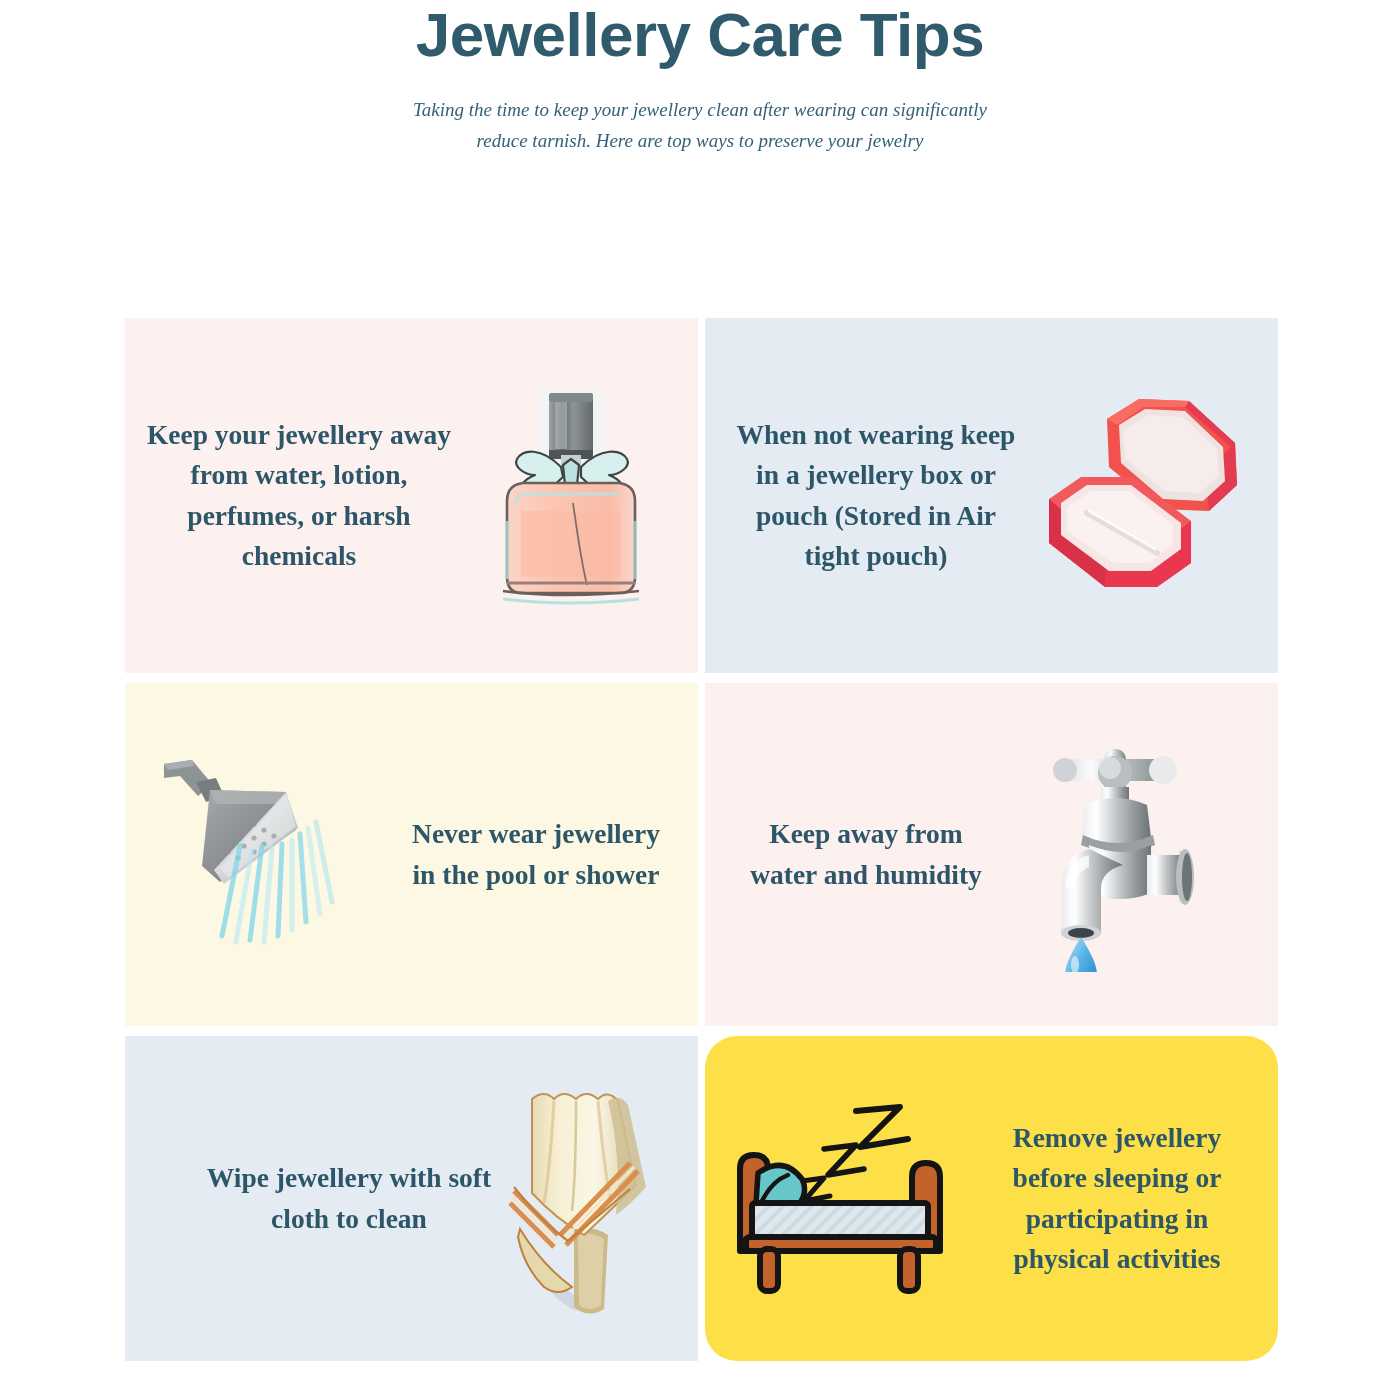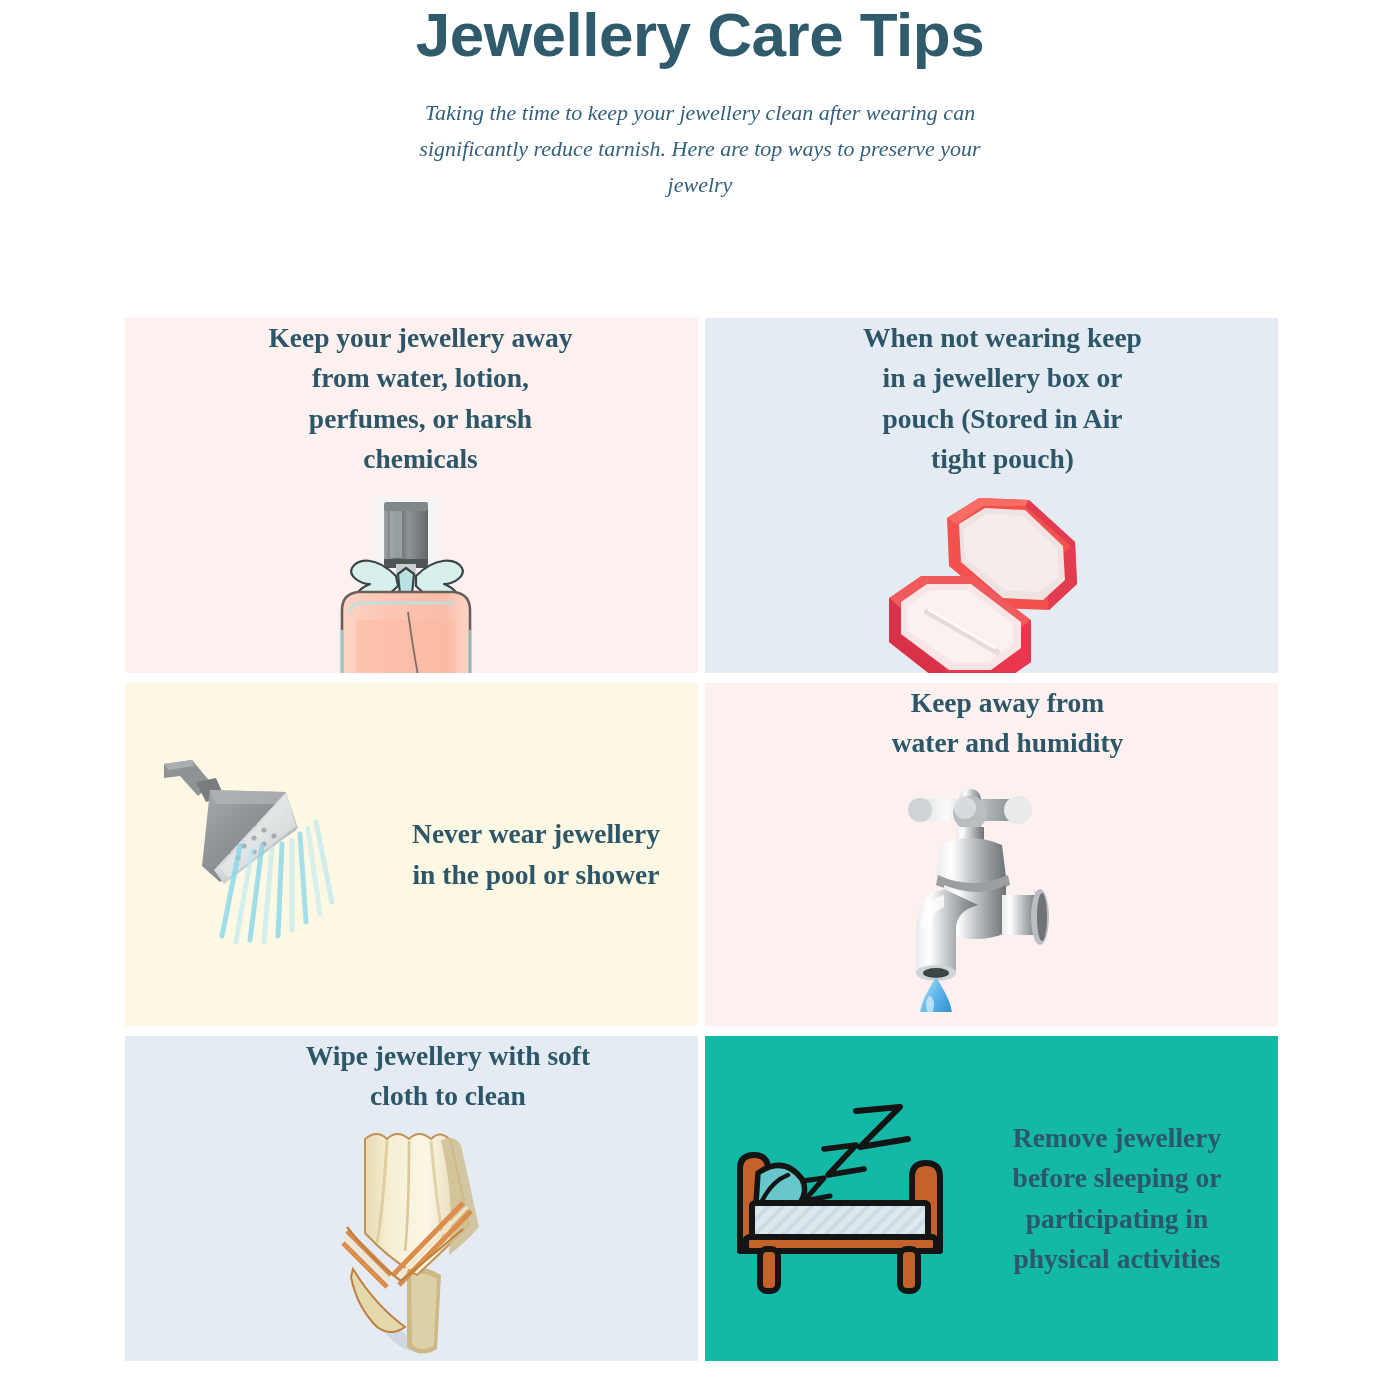--- a/index.html
+++ b/index.html
@@ -31,21 +31,21 @@
     line-height: 1.12;
     letter-spacing: -0.5px;
     color: #2f5b6c;
   }
 
   .page-subtitle {
     margin: 26px auto 0;
     width: 620px;
     font-family: "Liberation Serif", serif;
     font-style: italic;
-    font-size: 22px;
+    font-size: 19px;
     line-height: 1.62;
     color: #33607a;
   }
 
   
   .grid {
     position: absolute;
     left: 125px;
     top: 318px;
     width: 1153px;
@@ -56,21 +56,21 @@
     row-gap: 10px;
   }
 
   .card {
     position: relative;
     display: flex;
     align-items: center;
     overflow: hidden;
   }
 
-  .card.text-left  { flex-direction: column; }
+  .card.text-left  { flex-direction: row; }
   .card.text-right { flex-direction: row-reverse; }
 
   .card-text {
     flex: 0 0 auto;
     text-align: center;
     font-family: "Liberation Serif", serif;
     font-weight: bold;
     font-size: 27.5px;
     line-height: 1.47;
     color: #2d5768;
@@ -342,21 +342,21 @@
           <path d="M10 124 L54 168" fill="none" stroke="#db8d4c" stroke-width="5"></path>
           <path d="M12 118 L56 162" fill="none" stroke="#f3e6c8" stroke-width="3"></path>
 
           <path d="M14 108 q26 34 54 54 q34 -28 62 -52" fill="none" stroke="#c0813f" stroke-width="2.2"></path>
 
           <path d="M20 150 q22 36 52 58 q-14 10 -28 0 q-20 -20 -26 -50 z" fill="#e4d8ad" stroke="#c0813f" stroke-width="2"></path>
         </svg>
       </div>
     </div>
 
-    <div class="card c6 text-right" style="background:#14b8a6;">
+    <div class="card c6 text-right" style="background:#fde047;border-radius:32px;">
       <div class="card-text">Remove jewellery before sleeping or participating in physical activities</div>
       <div class="card-art">
         <svg width="230" height="200" viewBox="0 0 230 200">
           <defs>
             <pattern id="bdStripe" width="10" height="10" patternUnits="userSpaceOnUse" patternTransform="rotate(45)">
               <rect width="10" height="10" fill="#dde7ec"></rect>
               <rect width="4" height="10" fill="#ccdbe3"></rect>
             </pattern>
           </defs>
 

